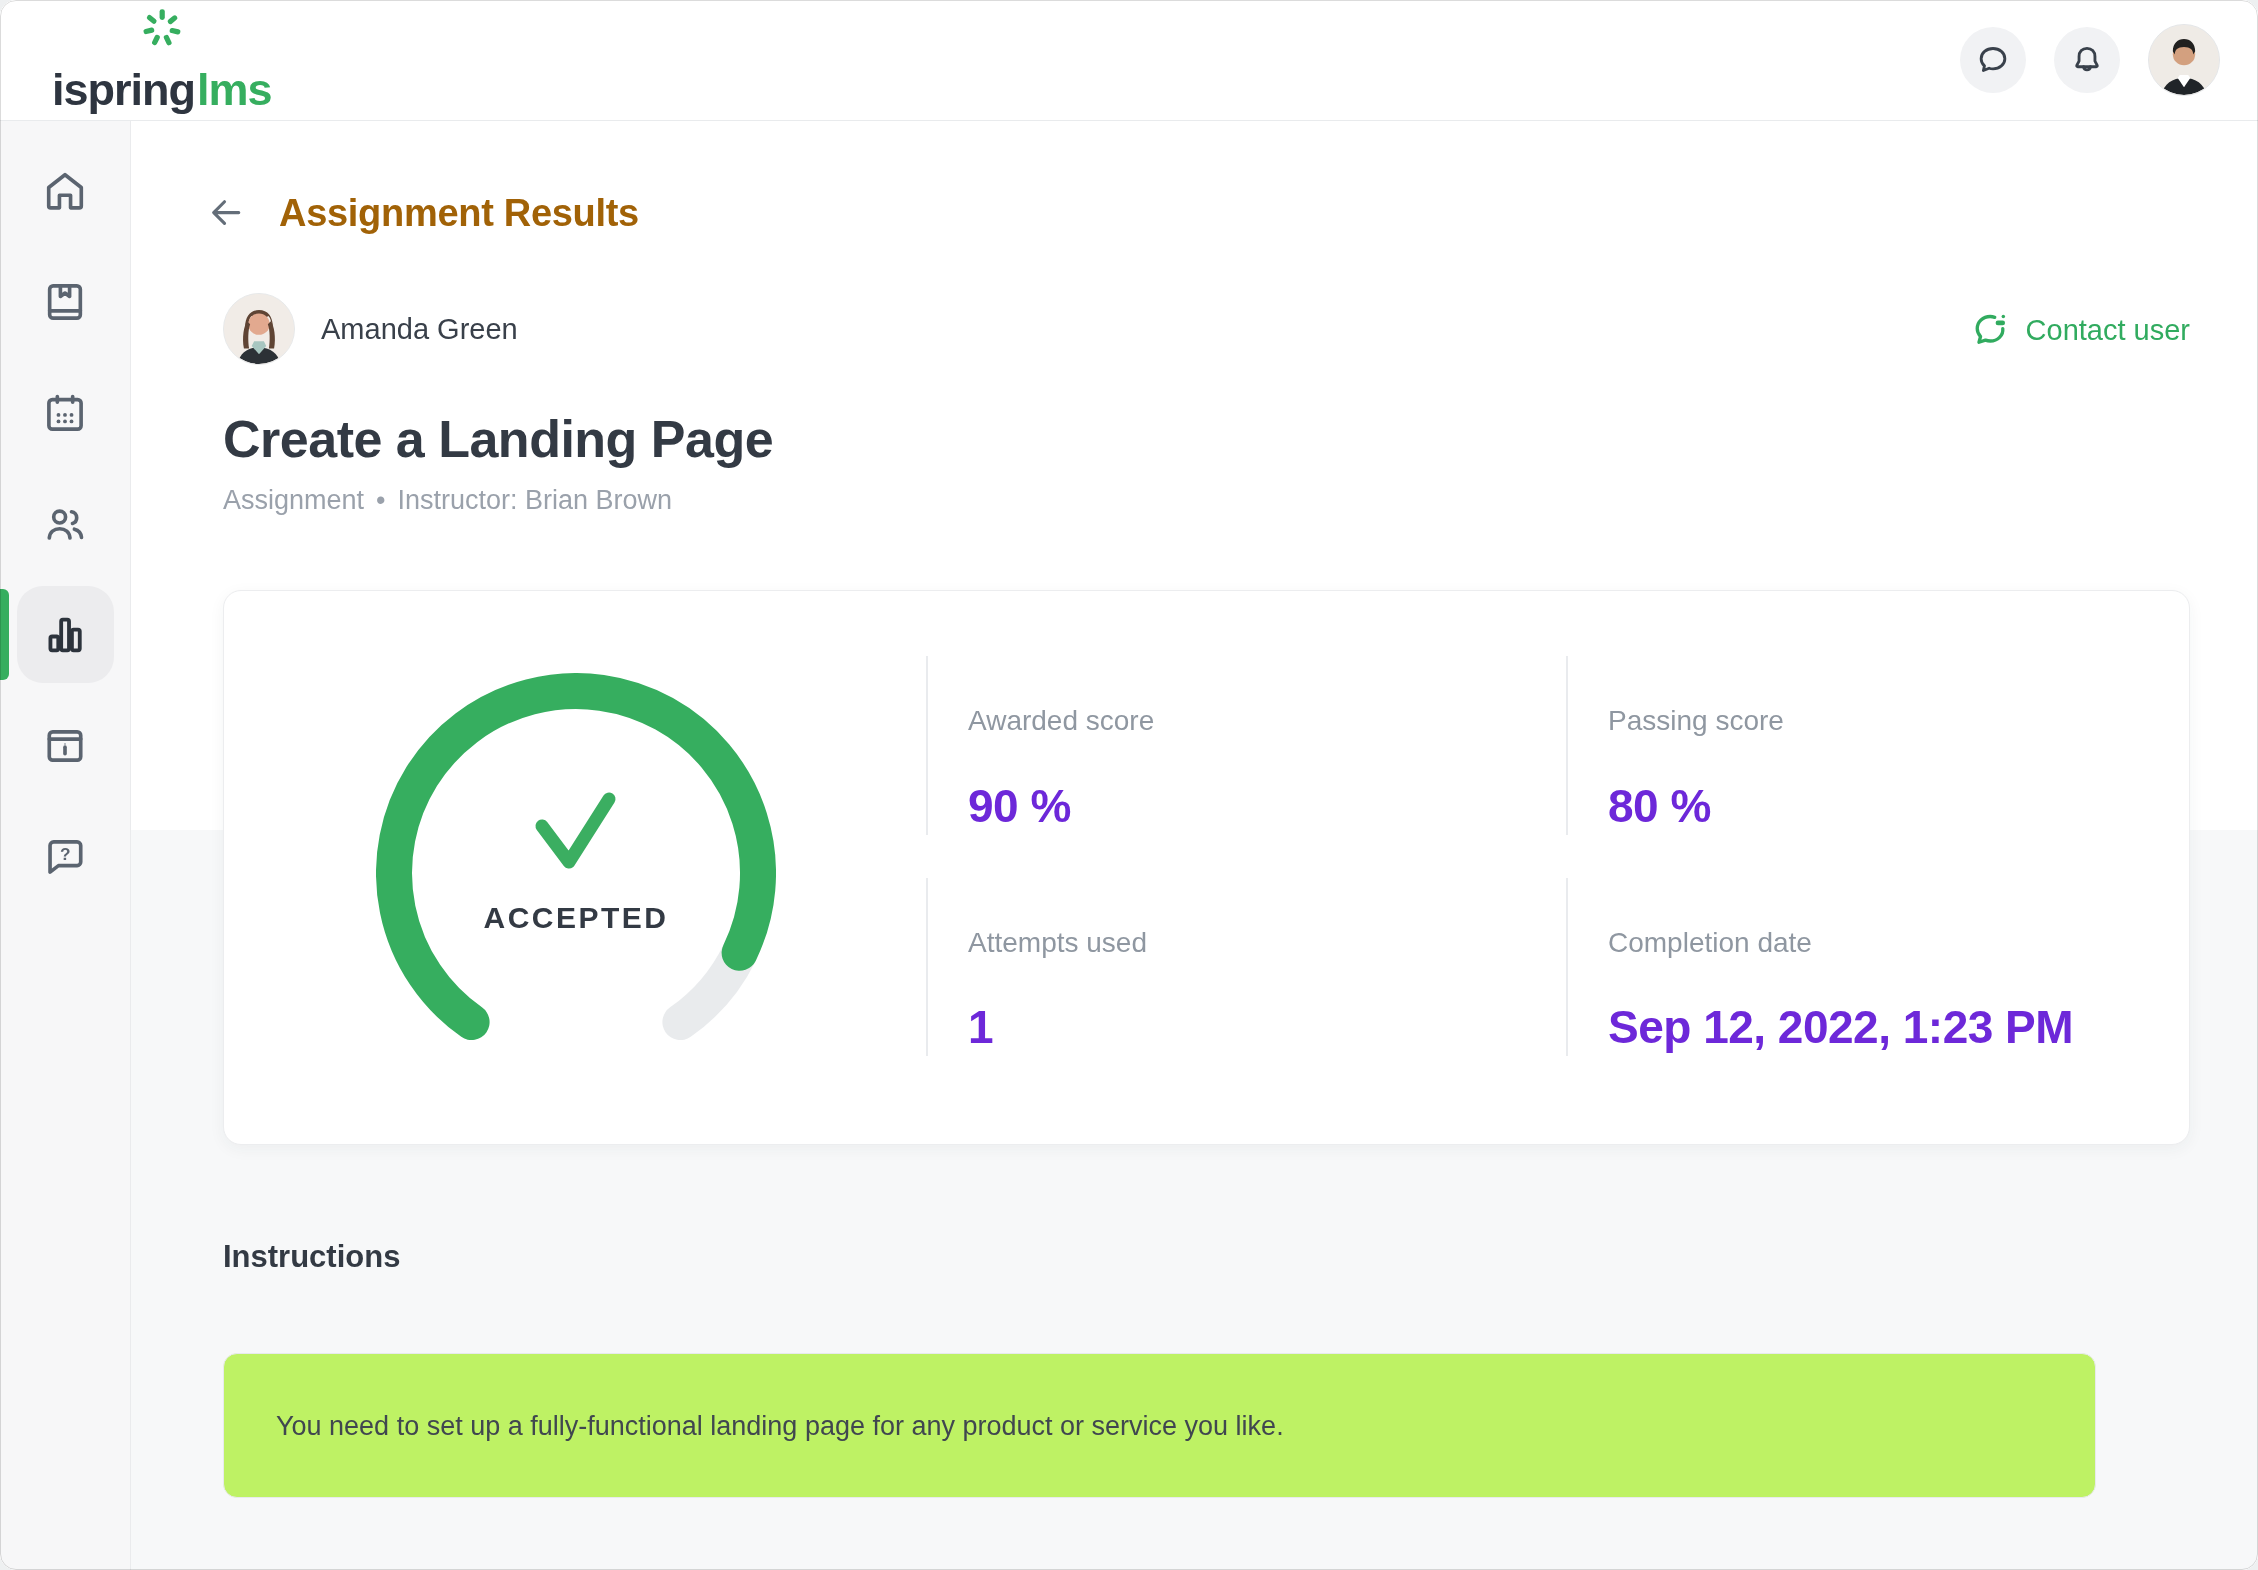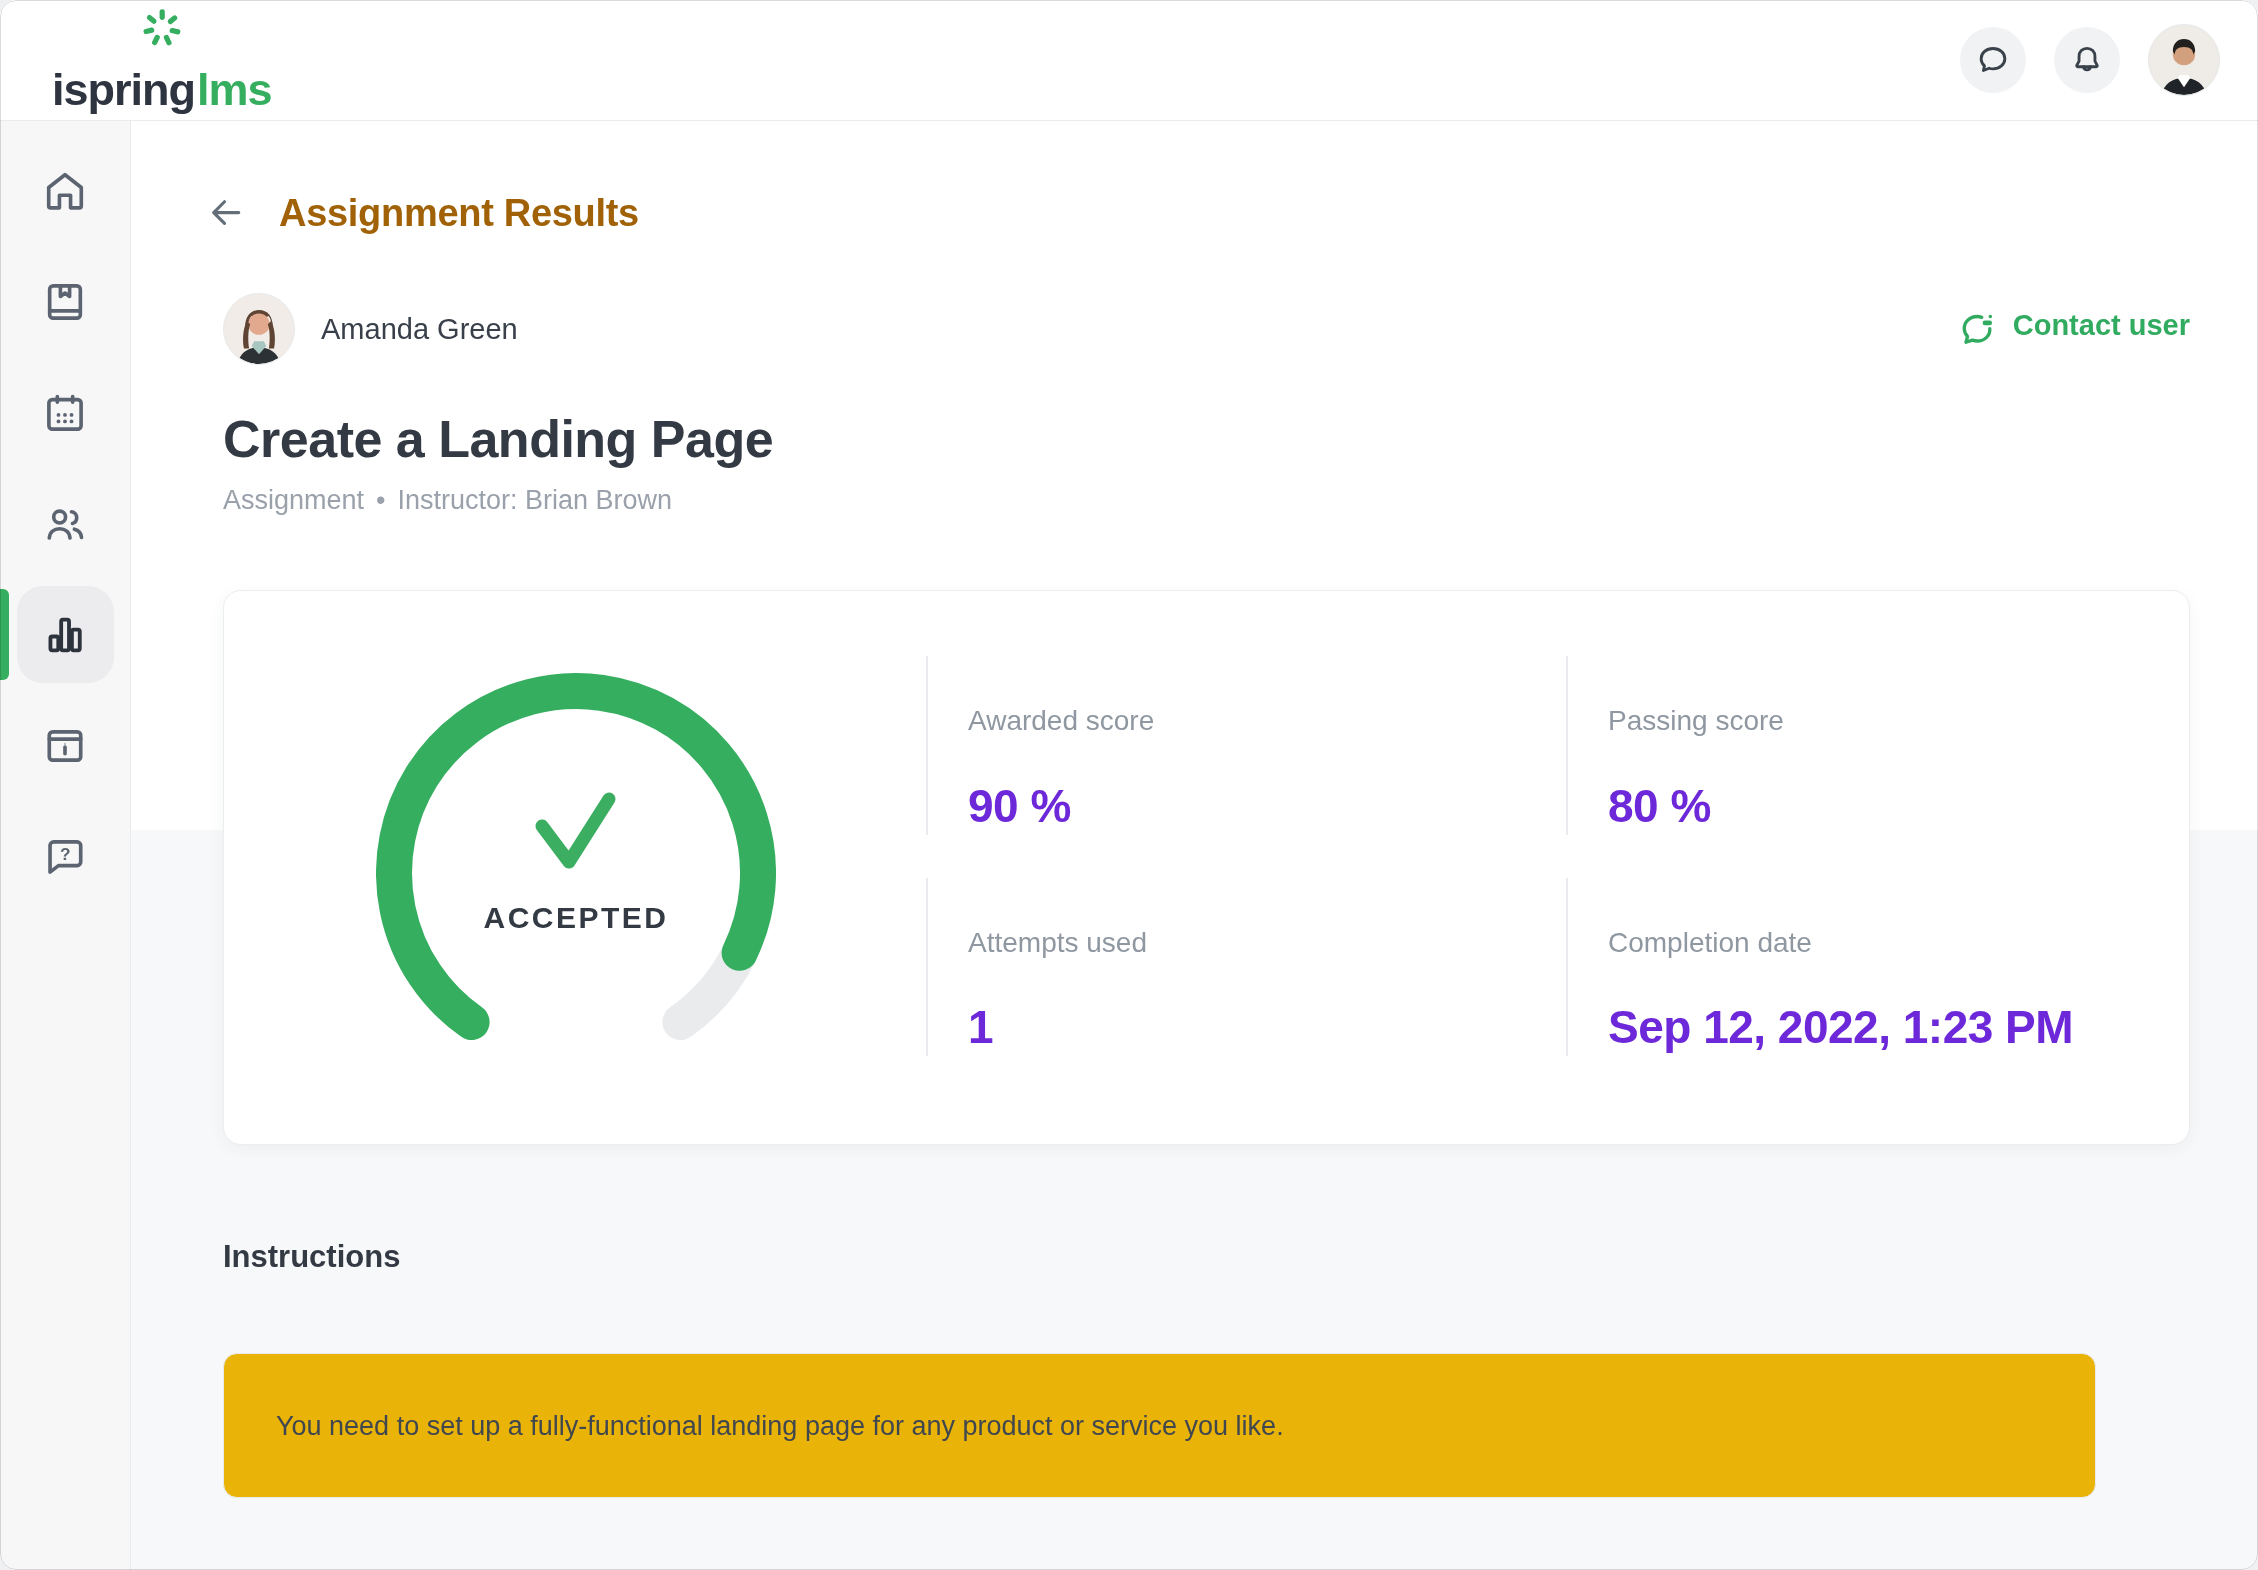--- a/index.html
+++ b/index.html
@@ -34,39 +34,39 @@
 
   .back-row { position:absolute; left:72px; top:62px; height:60px; display:flex; align-items:center; gap:30px; }
   .back-btn { width:46px; height:46px; border:none; background:transparent; color:#646e79; cursor:pointer; display:flex; align-items:center; justify-content:center; }
   .back-btn svg { width:36px; height:36px; }
   .page-title { font-size:38px; font-weight:700; color:#a16207; letter-spacing:-0.3px; }
 
   .user-row { position:absolute; left:92px; top:172px; height:72px; display:flex; align-items:center; gap:26px; }
   .user-avatar { width:72px; height:72px; border-radius:50%; overflow:hidden; background:#f1ece7; border:1px solid #e7e9ea; }
   .user-name { font-size:29px; font-weight:500; color:#39404a; }
 
-  .contact-link { position:absolute; right:68px; top:188px; display:flex; gap:15px; color:#31ab5f; font-size:29px; font-weight:700; cursor:pointer; background:none; border:none; font-family:inherit; }
+  .contact-link { position:absolute; right:68px; top:188px; display:flex; align-items:center; gap:15px; color:#31ab5f; font-size:29px; font-weight:400; cursor:pointer; background:none; border:none; font-family:inherit; }
   .contact-link svg { width:42px; height:42px; }
 
   .h1 { position:absolute; left:92px; top:288px; font-size:52px; font-weight:700; color:#333a44; letter-spacing:-0.5px; }
   .subtitle { position:absolute; left:92px; top:364px; font-size:27px; font-weight:500; color:#9aa1ab; }
   .subtitle .dot { margin:0 12px; }
 
   .result-card { position:absolute; left:92px; top:469px; width:1967px; height:555px; background:#fff; border:1px solid #ecedef; border-radius:18px; box-shadow:0 4px 16px rgba(40,50,60,.05); z-index:2; }
   .gauge-wrap { position:absolute; left:152px; top:82px; width:400px; height:400px; }
   .gauge-wrap svg { width:400px; height:400px; display:block; }
   .gauge-status { position:absolute; left:0; top:228px; width:100%; text-align:center; font-size:30px; font-weight:700; letter-spacing:2.5px; color:#333a44; }
 
   .stats { position:absolute; left:702px; top:65px; width:1265px; height:400px; display:grid; grid-template-columns:640px 1fr; grid-template-rows:1fr 1fr; row-gap:43px; }
   .stat { border-left:2px solid #e9ebee; padding:48px 0 2px 40px; display:flex; flex-direction:column; justify-content:space-between; }
   .stat-label { font-size:28px; color:#8f97a1; line-height:34px; }
   .stat-value { font-size:46px; font-weight:700; color:#6d28d9; letter-spacing:-0.5px; line-height:54px; }
 
   .instructions-h { position:absolute; left:92px; top:1118px; font-size:31px; font-weight:700; color:#333a44; }
-  .instructions-card { position:absolute; left:92px; top:1232px; width:1873px; height:145px; background:#eab308; border:1px solid #e8eaec; border-radius:14px; display:flex; align-items:center; padding:0 52px; z-index:2; }
+  .instructions-card { position:absolute; left:92px; top:1232px; width:1873px; height:145px; background:#bef264; border:1px solid #e8eaec; border-radius:14px; display:flex; align-items:center; padding:0 52px; z-index:2; }
   .instructions-text { font-size:27px; color:#40474f; line-height:38px; }
 </style>
 </head>
 <body>
 
 <div class="screen">
 
   <header class="topbar">
     <div class="logo">
       <svg class="logo-flower" viewBox="0 0 24 24">

